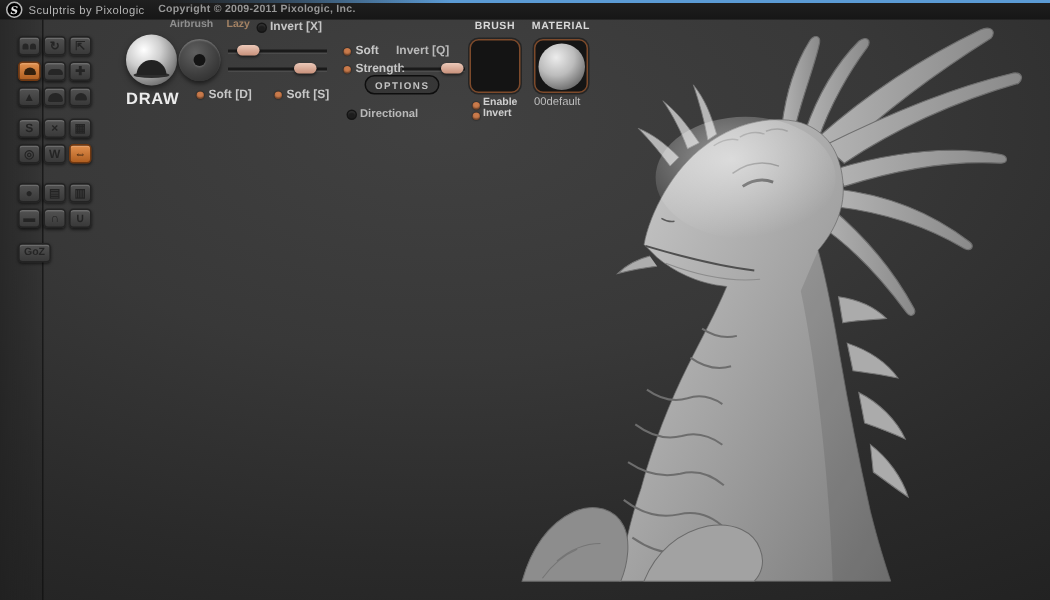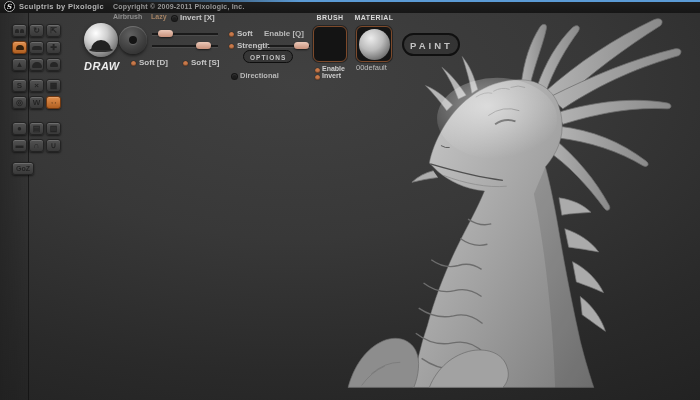--- a/index.html
+++ b/index.html
@@ -7,21 +7,21 @@
        font-family:"Liberation Sans","DejaVu Sans",sans-serif;background:#2e2e2e;}
 
   
   .titlebar{position:absolute;left:0;top:0;right:0;height:13px;background:linear-gradient(#202020,#161616);
             display:flex;align-items:center;z-index:30;}
   .blue-edge{position:absolute;left:0;top:0;right:0;height:2px;z-index:31;
              background:linear-gradient(to right, rgba(91,155,213,0) 110px, rgba(91,155,213,.35) 190px, #5b9bd5 300px);}
   .logo{width:9px;height:9px;margin-left:4px;border-radius:50%;background:#000;color:#e6e6e6;
         border:1px solid #b8b8b8;font-size:7px;font-weight:bold;line-height:9px;text-align:center;
         font-family:"DejaVu Serif",serif;font-style:italic;}
-  .apptitle{margin-left:4px;font-size:7.5px;font-weight:bold;color:#b4b4b4;letter-spacing:.3px;text-align:right;}
+  .apptitle{margin-left:4px;font-size:7.5px;font-weight:normal;color:#b4b4b4;letter-spacing:.3px;text-align:right;}
   .copyright{margin-left:9px;font-size:7px;font-weight:bold;color:#989898;letter-spacing:.2px;}
 
   
   .viewport{position:absolute;left:0;top:13px;right:0;bottom:0;
             background:radial-gradient(120% 115% at 42% 18%, #414141 0%, #383838 35%, #2a2a2a 65%, #1d1d1d 100%);}
   .viewport svg{position:absolute;left:0;top:0;}
   .side-strip{position:absolute;left:0;top:13px;bottom:0;width:28px;z-index:5;
               background:linear-gradient(to right, rgba(30,30,30,.55), rgba(30,30,30,.15));
               border-right:1px solid rgba(0,0,0,.35);}
 
@@ -67,21 +67,21 @@
   .paint{left:402px;top:33px;width:58px;height:23px;border:2px solid #101010;font-size:9.5px;
          letter-spacing:3px;line-height:19px;}
   .swatch{position:absolute;z-index:20;box-sizing:border-box;border-radius:6px;border:1px solid #7d4a2b;cursor:pointer;
           box-shadow:0 0 0 1px rgba(0,0,0,.4);}
   .brushsq{left:313px;top:26px;width:34px;height:36px;background:#141414;}
   .matsq{left:356px;top:26px;width:36px;height:36px;background:#151515;display:flex;align-items:center;justify-content:center;}
   .matsq .sph{width:31px;height:31px;border-radius:50%;
               background:radial-gradient(circle at 38% 30%, #ececec, #bcbcbc 42%, #757575 75%, #434343 100%);}
   .c-air{color:#8f8f8f;font-size:7px;}
   .c-lazy{color:#a38264;font-size:7px;}
-  .c-draw{font-size:11px;color:#ececec;letter-spacing:.5px;width:34px;text-align:left;font-style:italic;}
+  .c-draw{font-size:11px;color:#ececec;letter-spacing:.5px;width:34px;text-align:left;}
   .c-sec{font-size:7px;color:#d8d8d8;letter-spacing:.4px;text-align:center;}
   .c-small{font-size:7px;color:#cfcfcf;}
   .c-mat{font-size:7.5px;color:#bdbdbd;font-weight:normal;}
 </style>
 </head>
 <body>
 
 <div class="app">
 
   <div class="viewport">
@@ -264,21 +264,21 @@
 
   <div class="track" style="left:152px;top:33px;width:66px">
     <span class="handle" style="left:6px"></span>
   </div>
   <div class="track" style="left:152px;top:45px;width:66px">
     <span class="handle" style="left:44px"></span>
   </div>
 
   <span class="dot" style="left:229px;top:32px"></span>
   <div class="lbl" style="left:237px;top:29px">Soft</div>
-  <div class="lbl" style="left:264px;top:29px;color:#b9b9b9">Enable [Q]</div>
+  <div class="lbl" style="left:264px;top:29px;color:#b9b9b9">Invert [Q]</div>
   <span class="dot" style="left:229px;top:44px"></span>
   <div class="lbl" style="left:237px;top:41px">Strength</div>
   <div class="track" style="left:268px;top:45px;width:42px">
     <span class="handle" style="left:26px"></span>
   </div>
 
   <button class="pillbtn options">OPTIONS</button>
 
   <span class="dot" style="left:131px;top:61px"></span>
   <div class="lbl" style="left:139px;top:58px">Soft [D]</div>
@@ -294,15 +294,14 @@
   <div class="lbl c-small" style="left:322px;top:65px">Enable</div>
   <span class="dot" style="left:315px;top:75px"></span>
   <div class="lbl c-small" style="left:322px;top:72px">Invert</div>
 
   <div class="lbl c-sec" style="left:354px;top:14px;width:40px">MATERIAL</div>
   <div class="swatch matsq">
       <span class="sph"></span>
     </div>
   <div class="lbl c-mat" style="left:356px;top:63px">00default</div>
 
-  <button class="pillbtn paint">PAINT</button>
 
 </div>
 
 </body></html>

